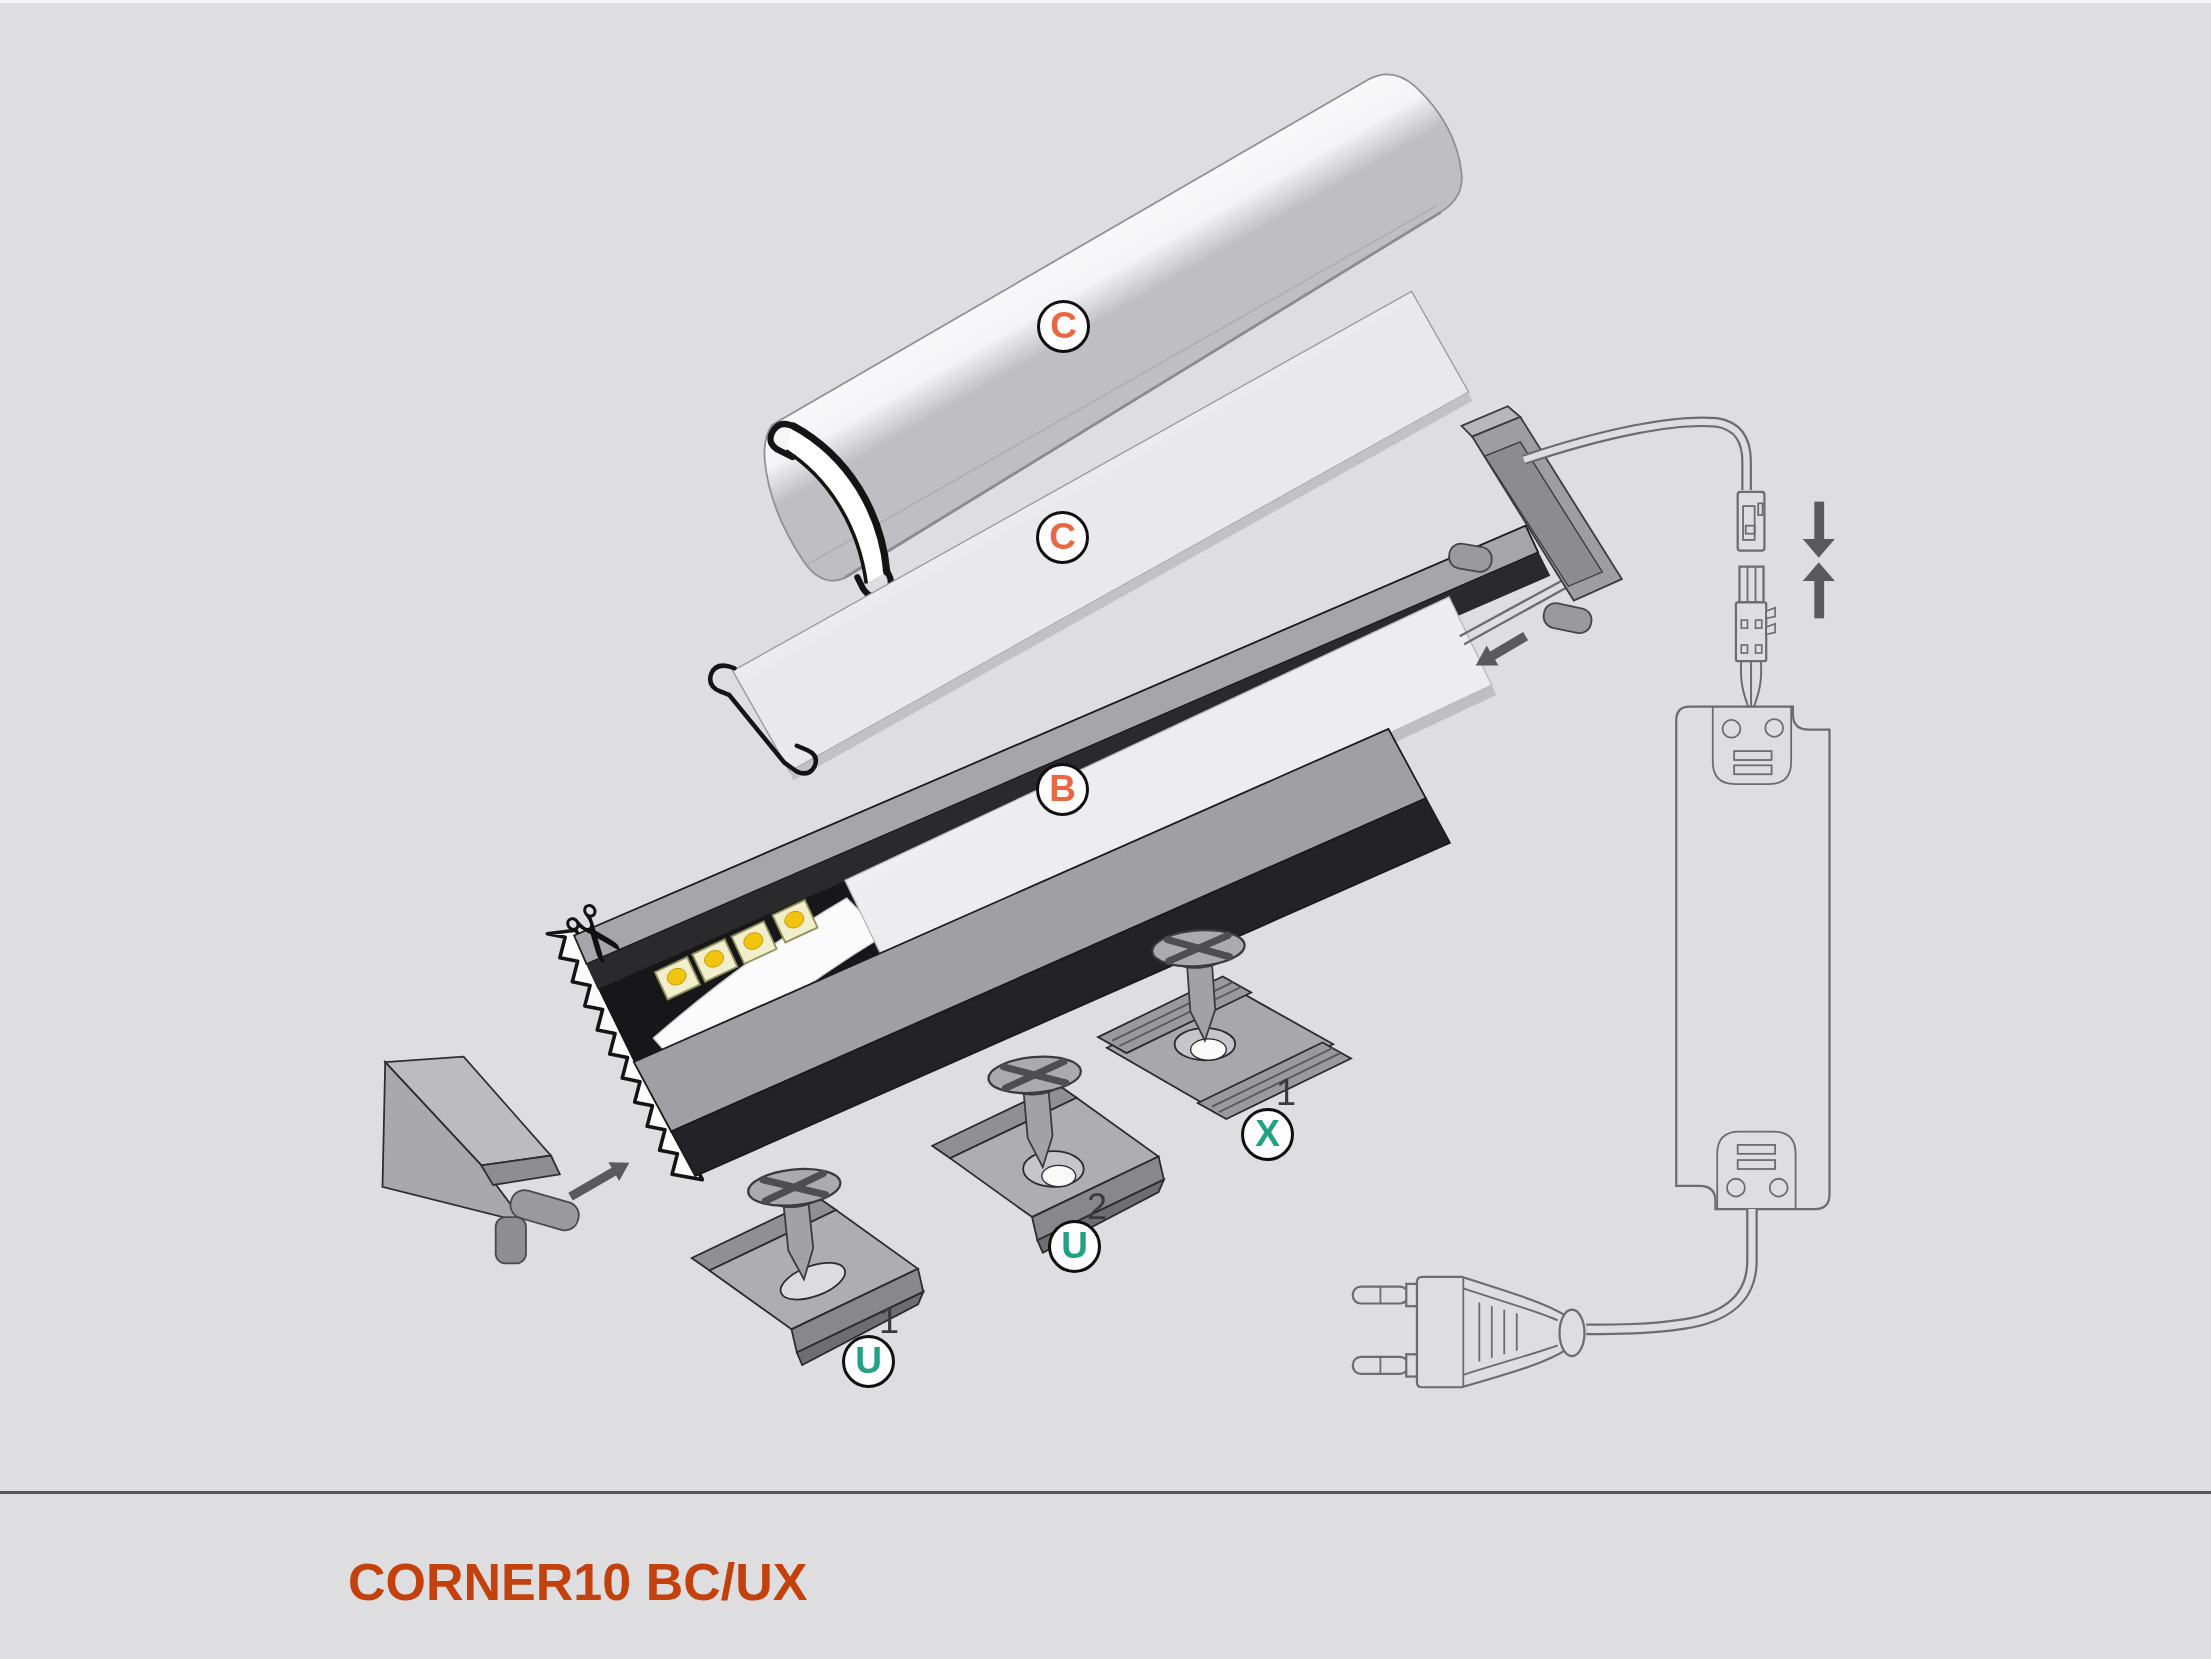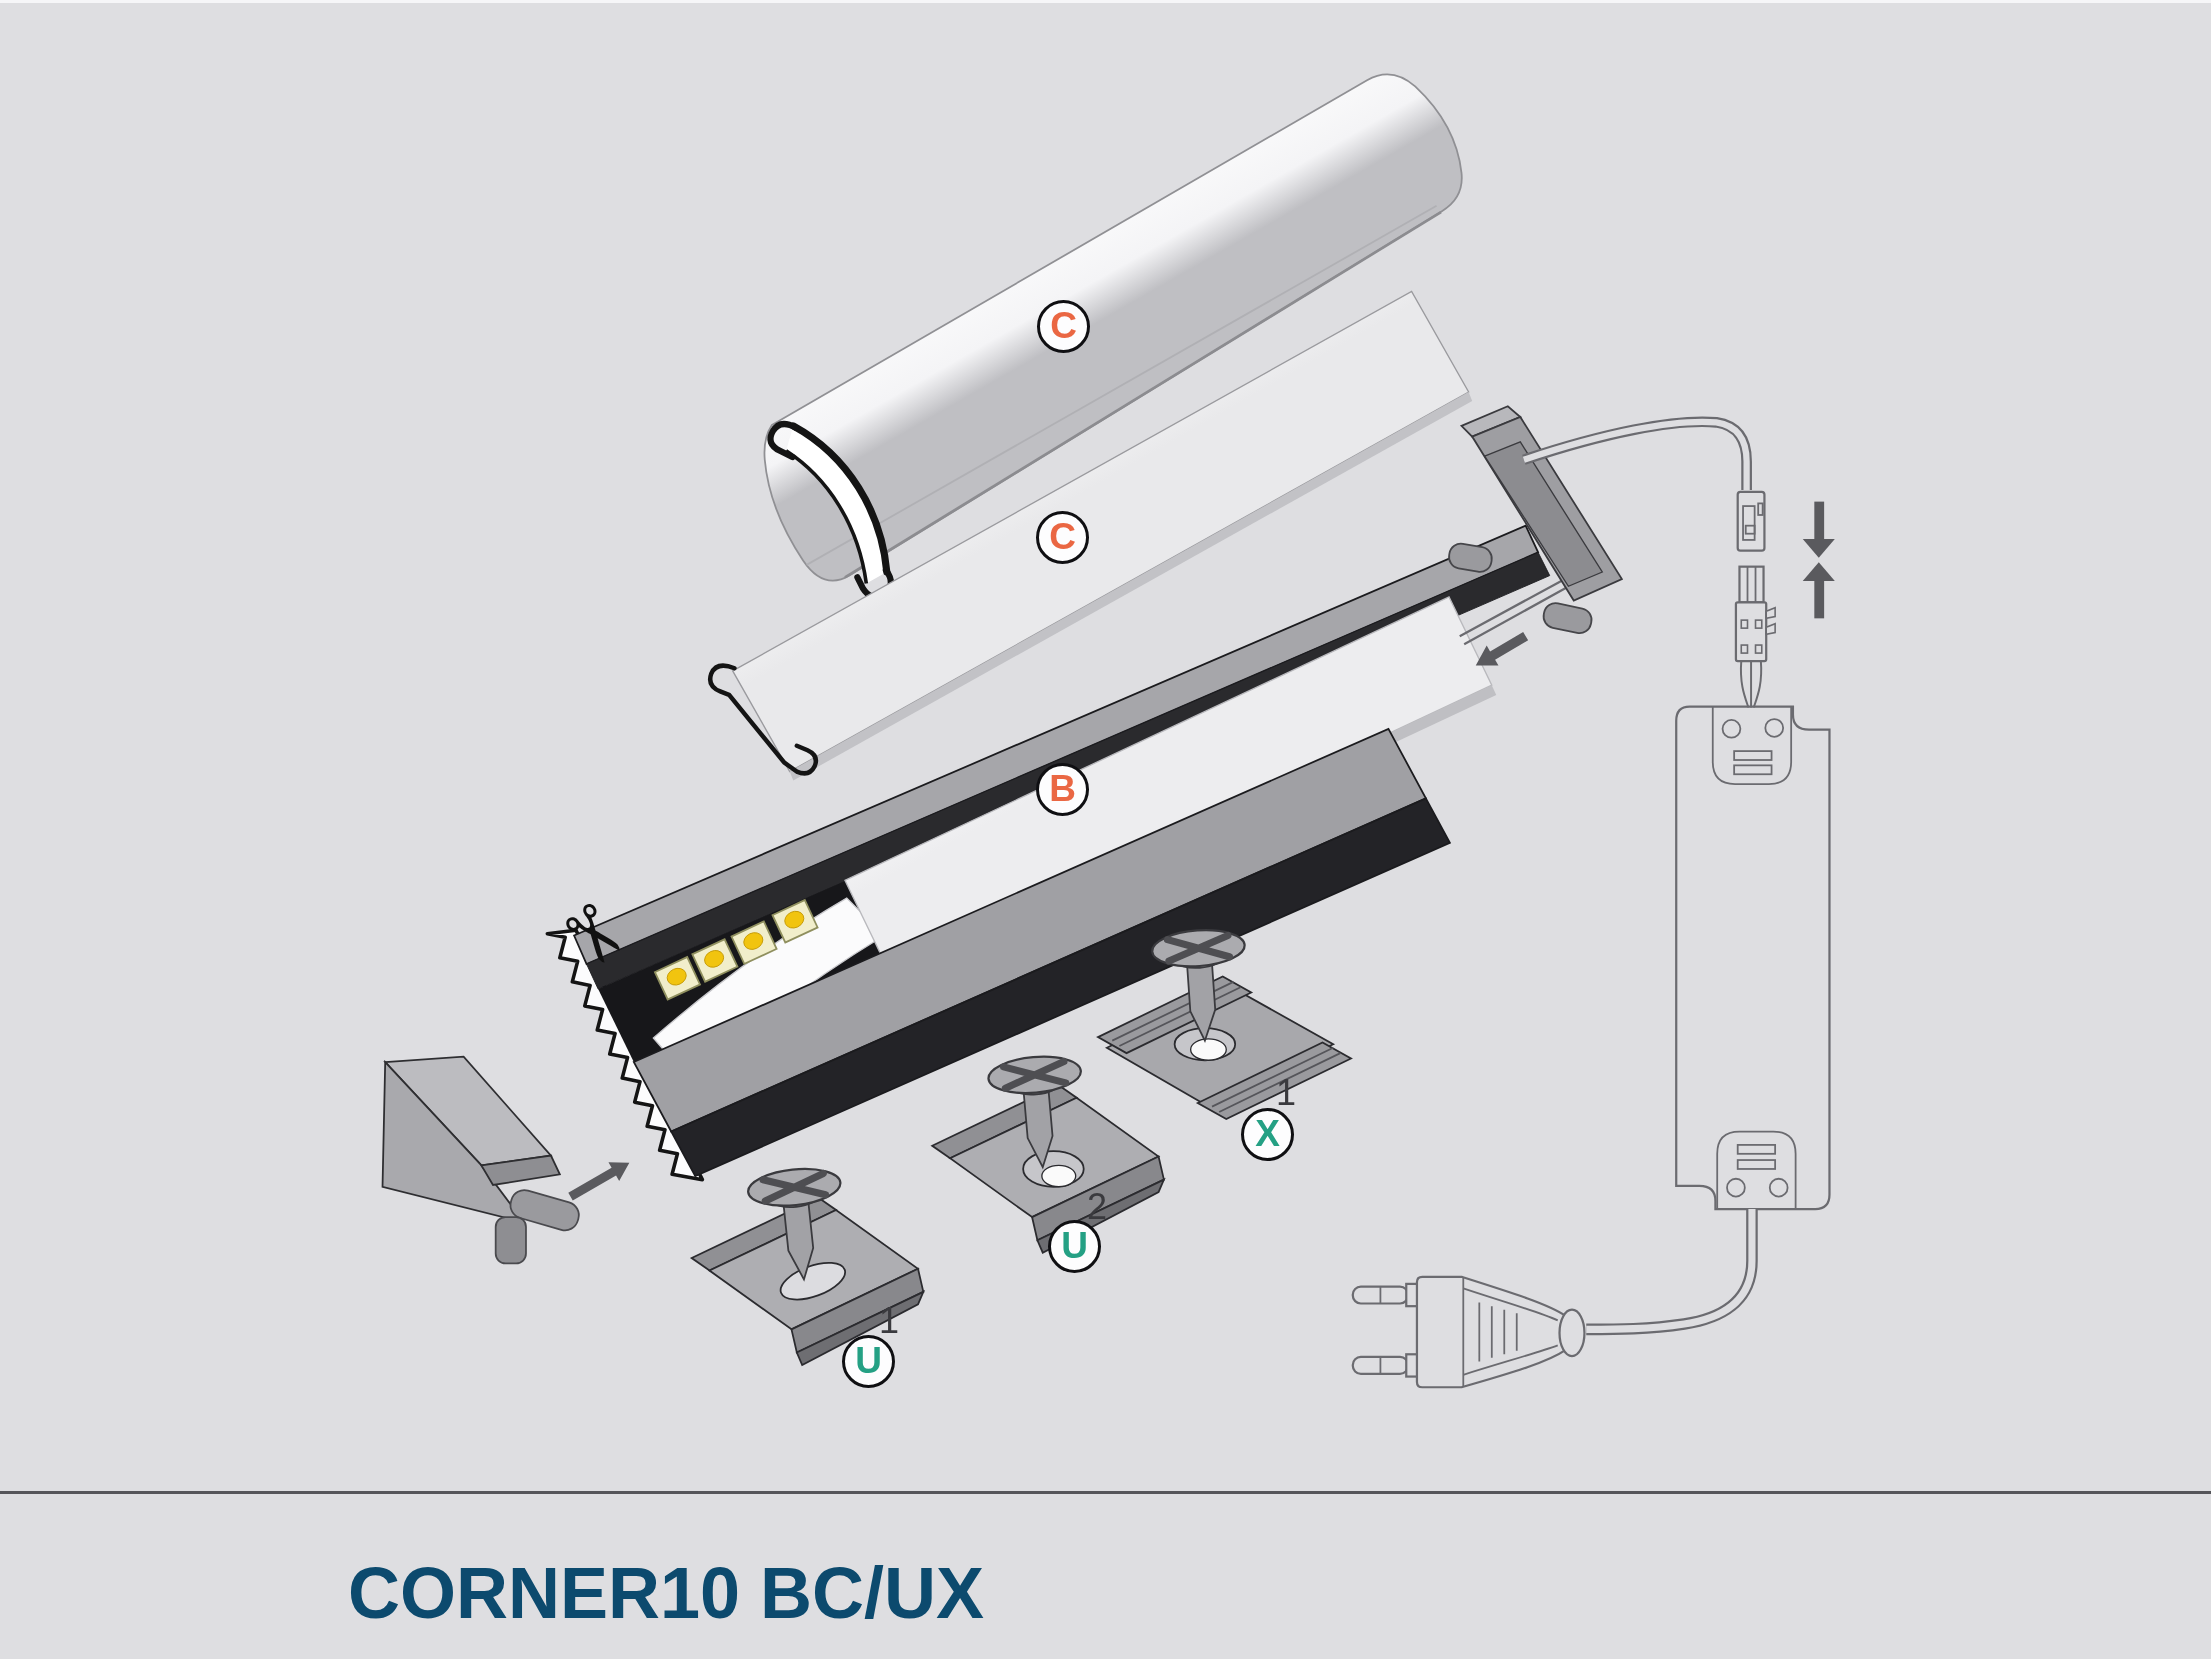--- a/index.html
+++ b/index.html
@@ -12,22 +12,22 @@
   .badge{
     position:absolute;width:53px;height:53px;box-sizing:border-box;
     border:3.6px solid #0f0f12;border-radius:50%;background:#fdfdfe;
     display:flex;align-items:center;justify-content:center;
   }
   .badge-letter{font-size:37px;font-weight:bold;line-height:1;transform:translateY(-0.9px);}
   .badge-sup{
     position:absolute;font-size:36px;color:#3a3a3e;font-weight:400;line-height:1;
   }
   .figure-title{
-    position:absolute;left:348px;top:1552px;font-size:72px;font-weight:bold;
-    color:#0c4a6e;letter-spacing:0px;white-space:nowrap;
+    position:absolute;left:348px;top:1552px;font-size:52px;font-weight:bold;
+    color:#c2410c;letter-spacing:0px;white-space:nowrap;
   }
   .rule{position:absolute;left:0;top:1491px;width:100%;height:2.7px;background:#55555a;}
 </style>
 </head>
 <body>
 
 <div class="canvas">
   <div class="top-edge"></div>
 
   <svg width="2212" height="1659" viewBox="0 0 2482 1862">

